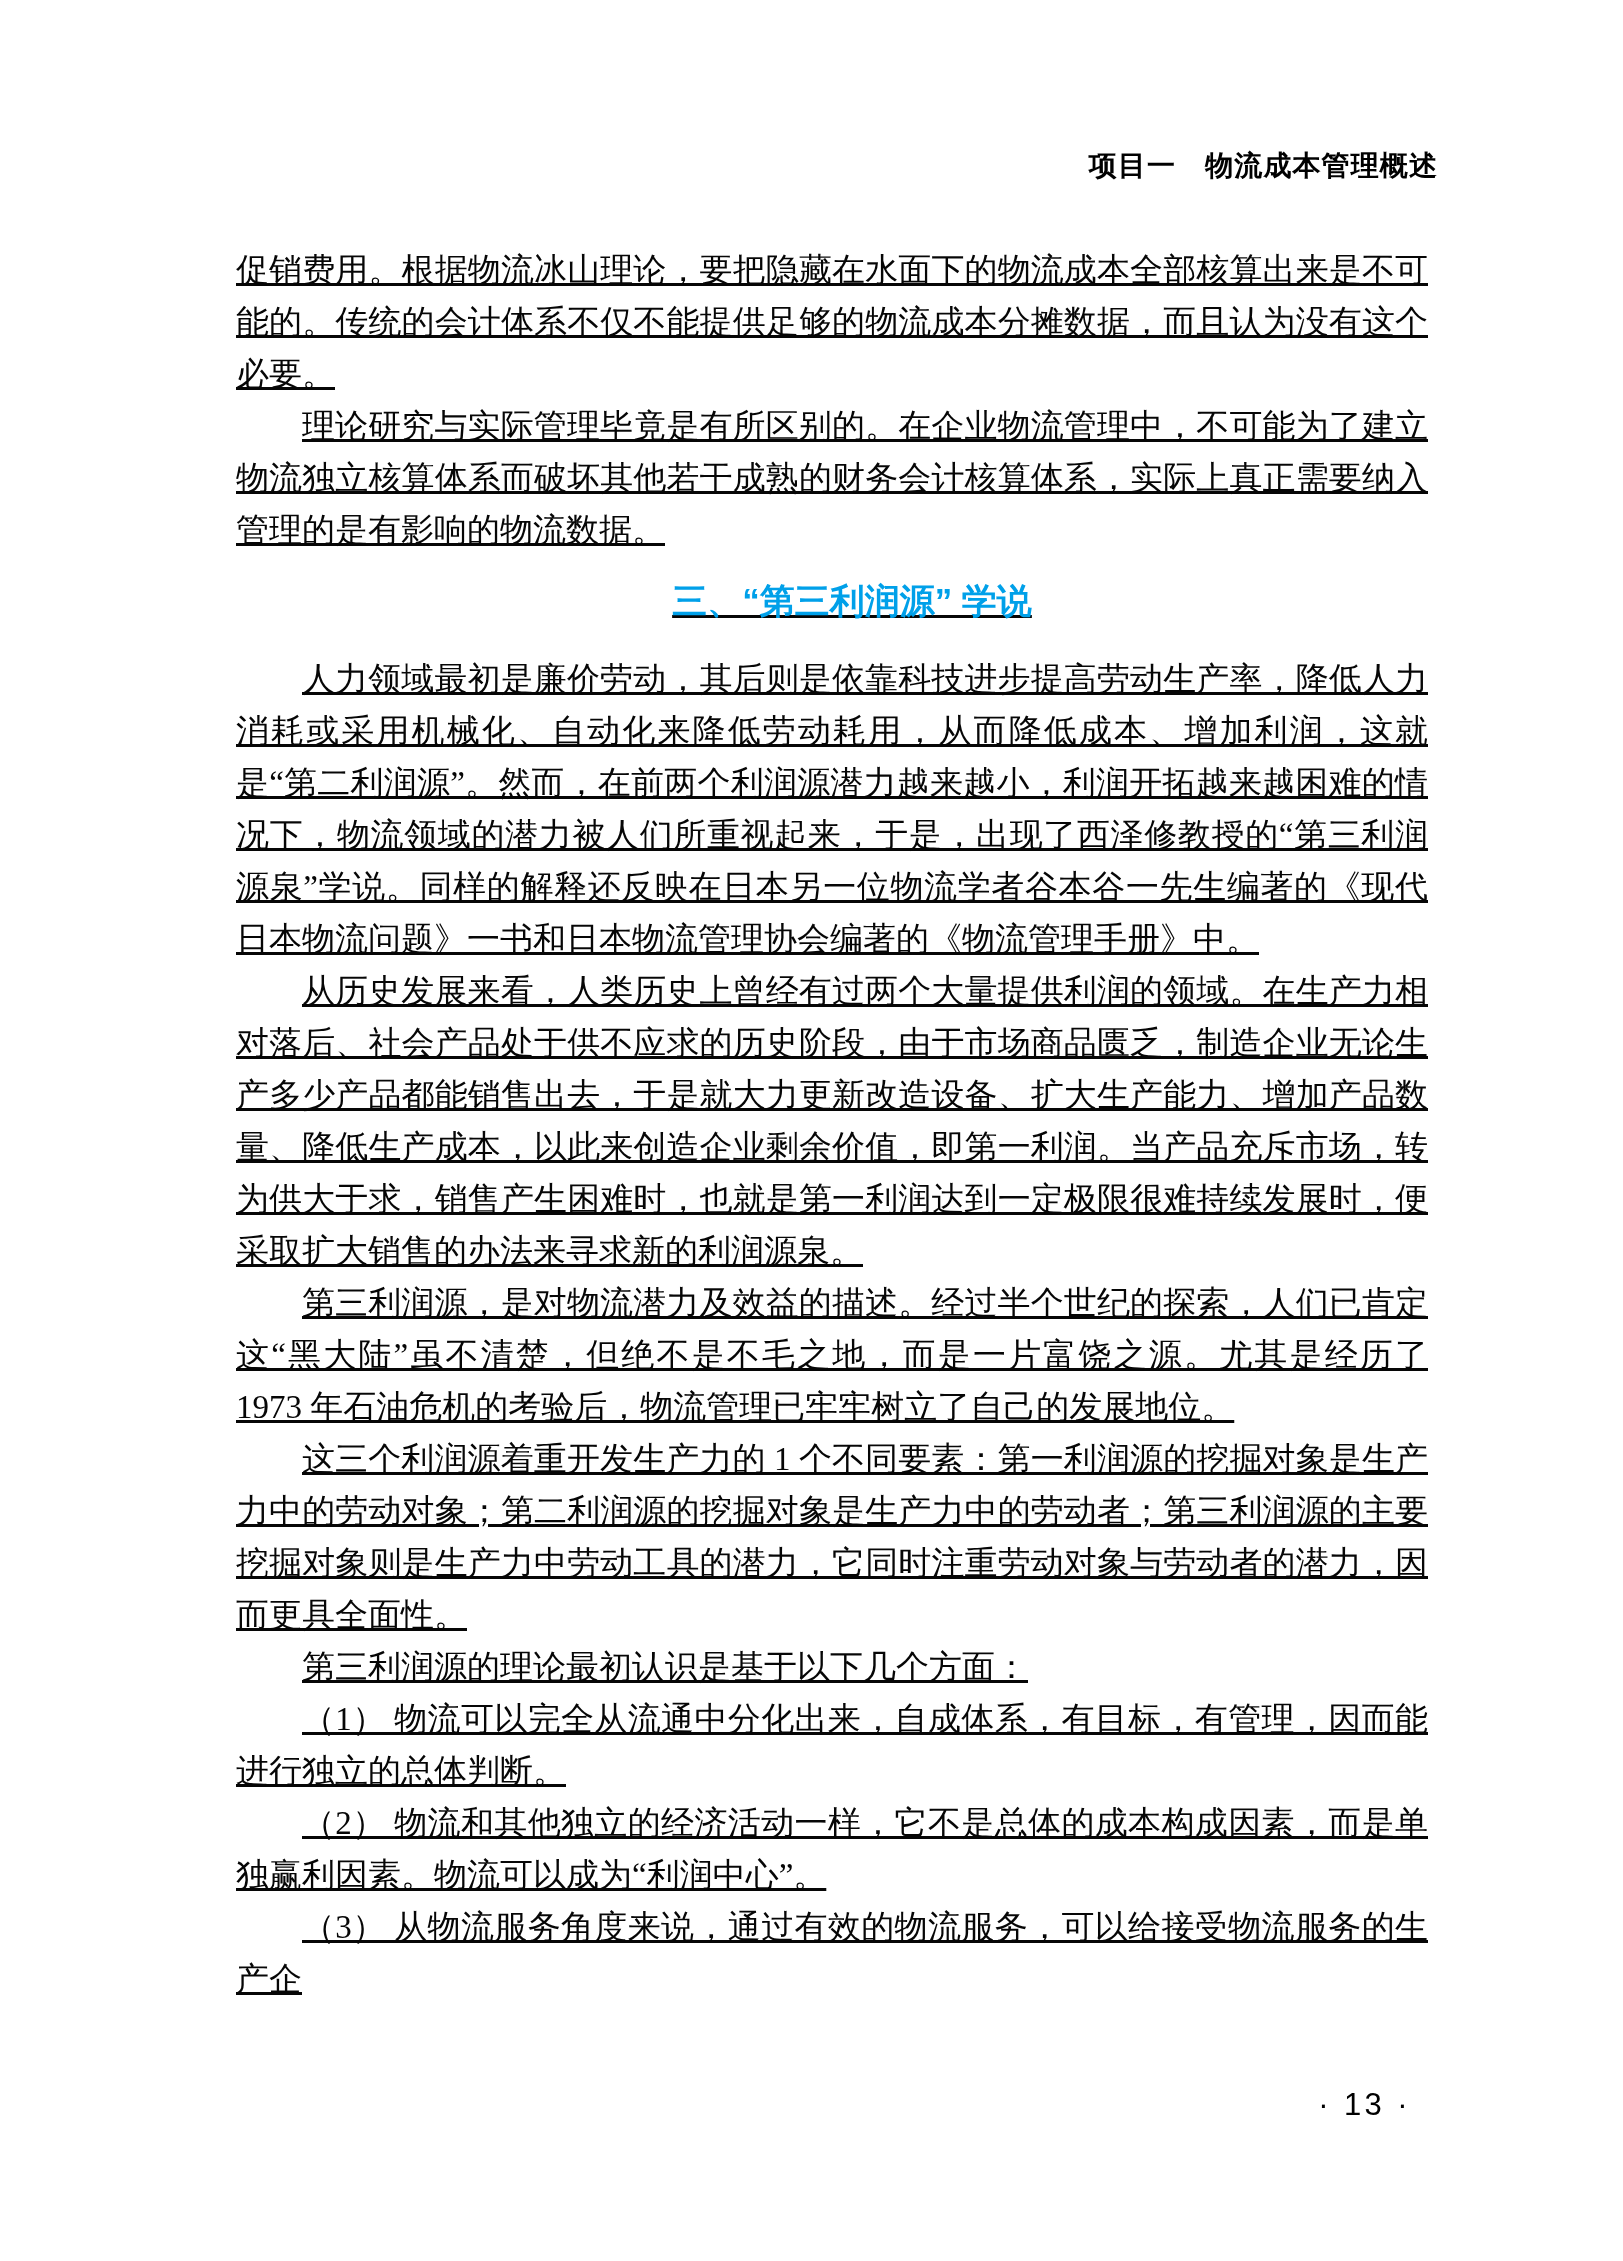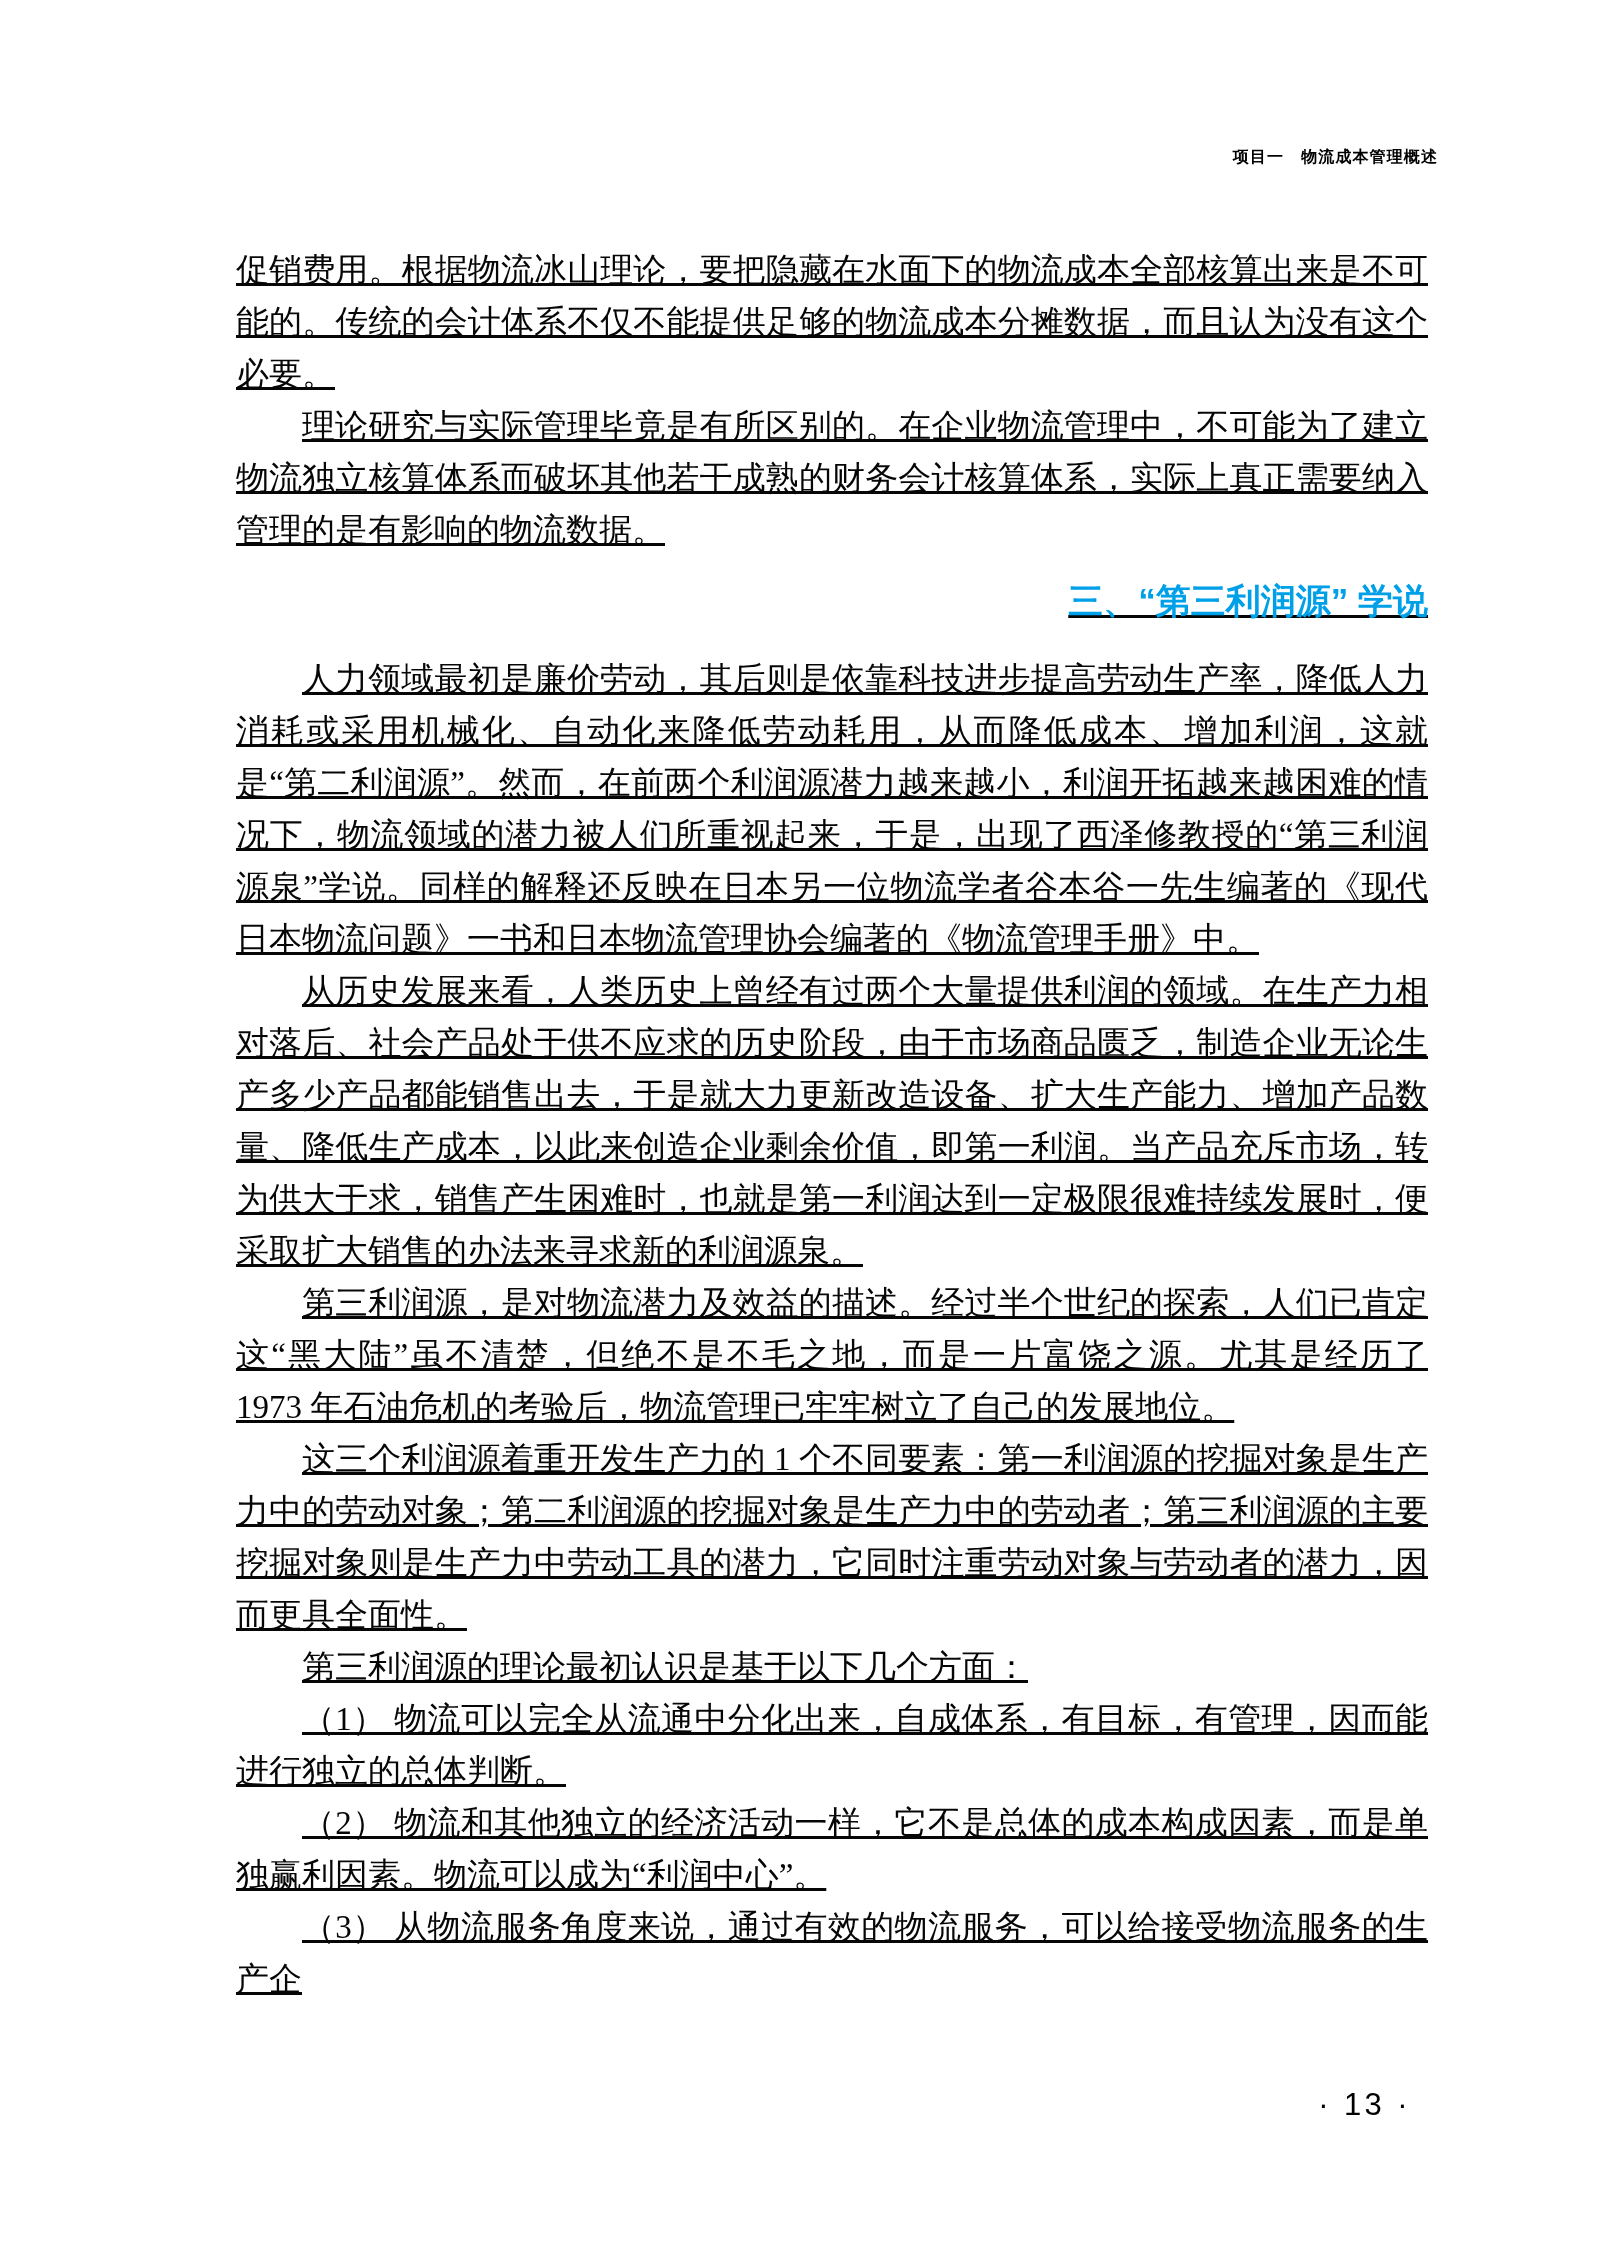--- a/index.html
+++ b/index.html
@@ -15,21 +15,21 @@
     color: #000000;
     font-family: "Liberation Serif", "DejaVu Serif", serif;
     overflow: hidden;
   }
   .running-header {
     position: absolute;
     top: 147px;
     right: 186px;
     font-family: "Liberation Sans", "DejaVu Sans", sans-serif;
     font-weight: bold;
-    font-size: 16px;
+    font-size: 28px;
     letter-spacing: 1.1px;
     color: #000000;
     white-space: pre;
   }
   .body-column {
     position: absolute;
     left: 236px;
     top: 244px;
     width: 1192px;
     font-size: 33px;
@@ -46,21 +46,21 @@
   .para.no-indent {
     text-indent: 0;
   }
   .section-heading {
     font-family: "Liberation Sans", "DejaVu Sans", sans-serif;
     font-weight: bold;
     color: #00A0E9;
     font-size: 35px;
     line-height: 53px;
     margin: 18px 0 26px 40px;
-    text-align: right;
+    text-align: center;
     text-indent: 0;
   }
   .page-number {
     position: absolute;
     top: 2087px;
     right: 213px;
     font-family: "Liberation Sans", "DejaVu Sans", sans-serif;
     font-size: 31px;
     letter-spacing: 3.4px;
     color: #000000;

